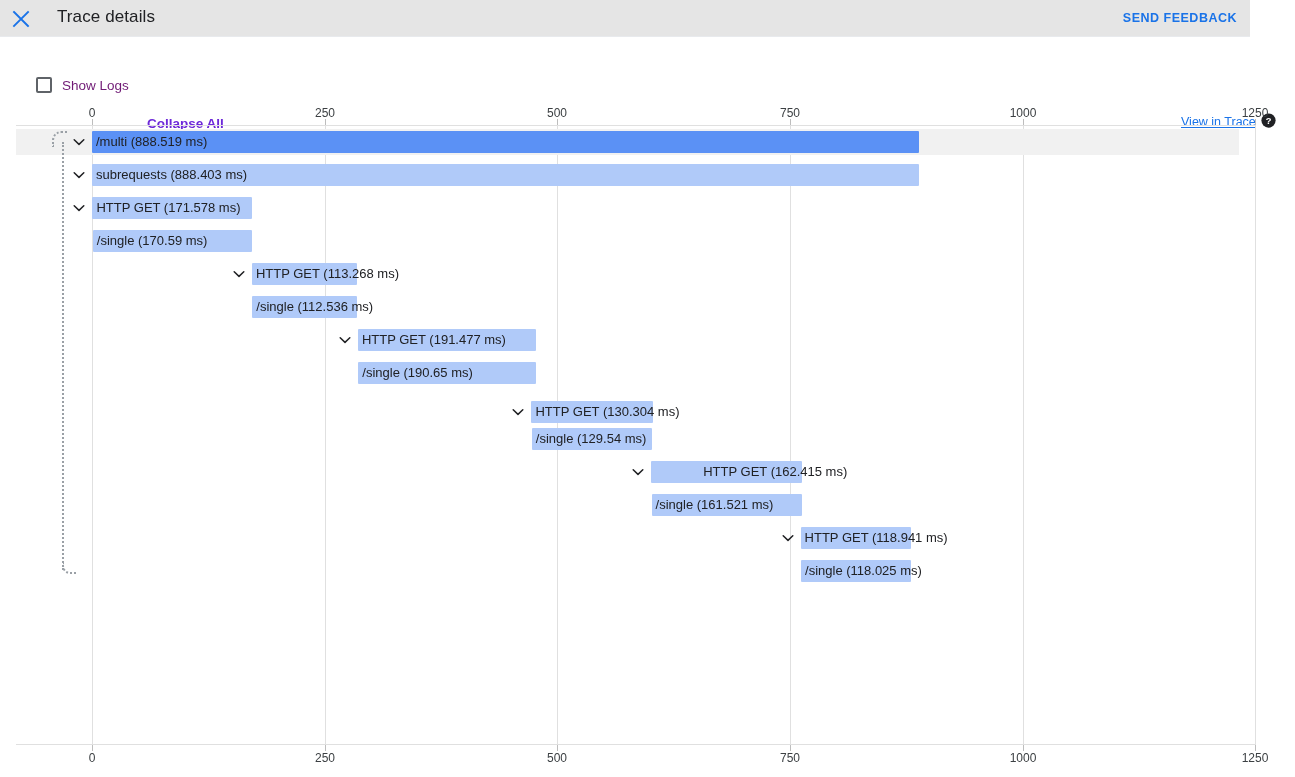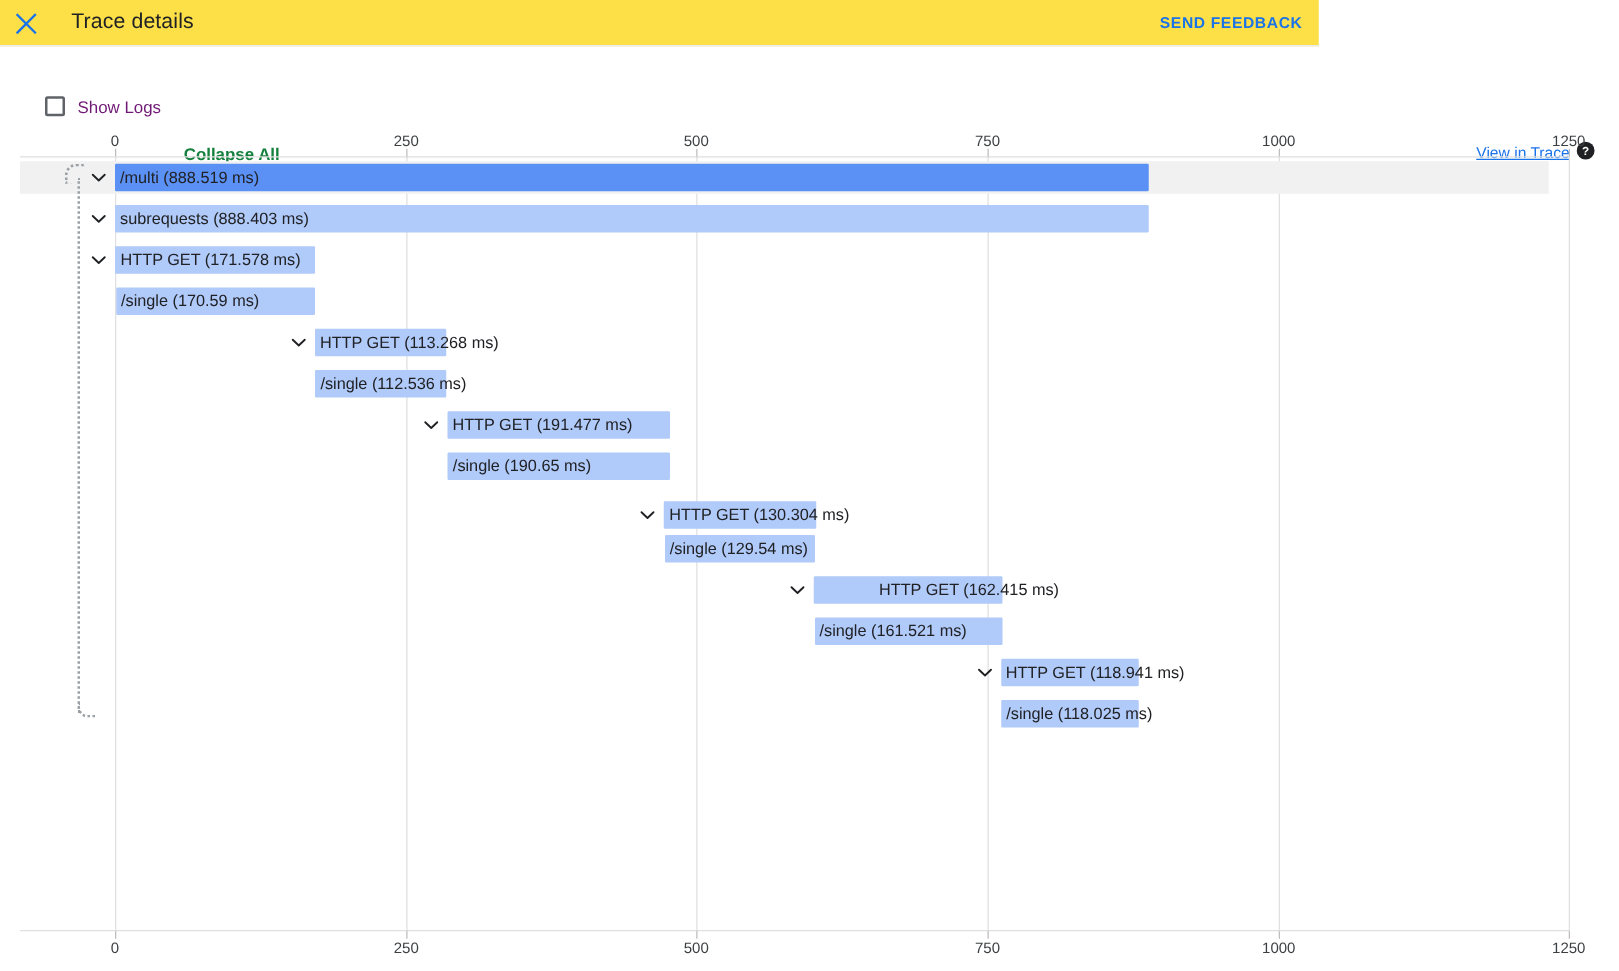--- a/index.html
+++ b/index.html
@@ -13,23 +13,23 @@
     font-family: "Liberation Sans", sans-serif;
     color: #202124;
     overflow: hidden;
     position: relative;
   }
 
   
   .header {
     position: absolute;
     left: 0; top: 0;
-    width: 1055px;
+    width: 1250px;
     height: 37px;
-    background: #fde047;
+    background: #e5e5e5;
     border-bottom: 1px solid #e8eaed;
     box-sizing: border-box;
   }
   .close-btn {
     position: absolute;
     left: 10px; top: 8px;
     width: 22px; height: 22px;
     cursor: pointer;
     display: flex;
     align-items: center;
@@ -87,21 +87,21 @@
     font-size: 13.5px;
     color: #701a75;
     white-space: nowrap;
   }
   .collapse-all {
     position: absolute;
     left: 147px;
     top: 79px;
     font-size: 13.5px;
     font-weight: 700;
-    color: #15803d;
+    color: #6d28d9;
     cursor: pointer;
     white-space: nowrap;
   }
   .view-in-trace {
     position: absolute;
     left: 1181px;
     top: 78px;
     font-size: 12.5px;
     color: #1a73e8;
     text-decoration: underline;

